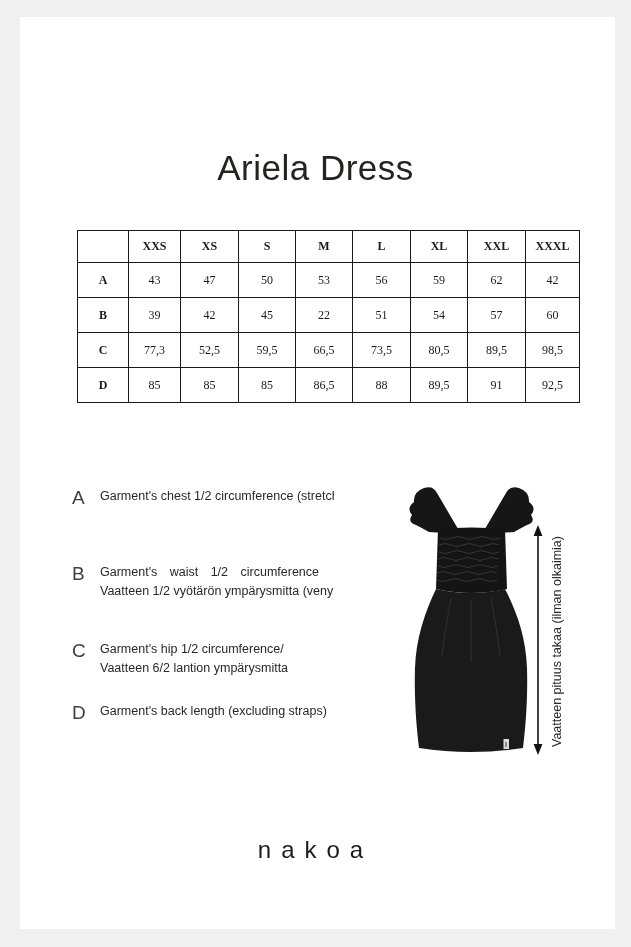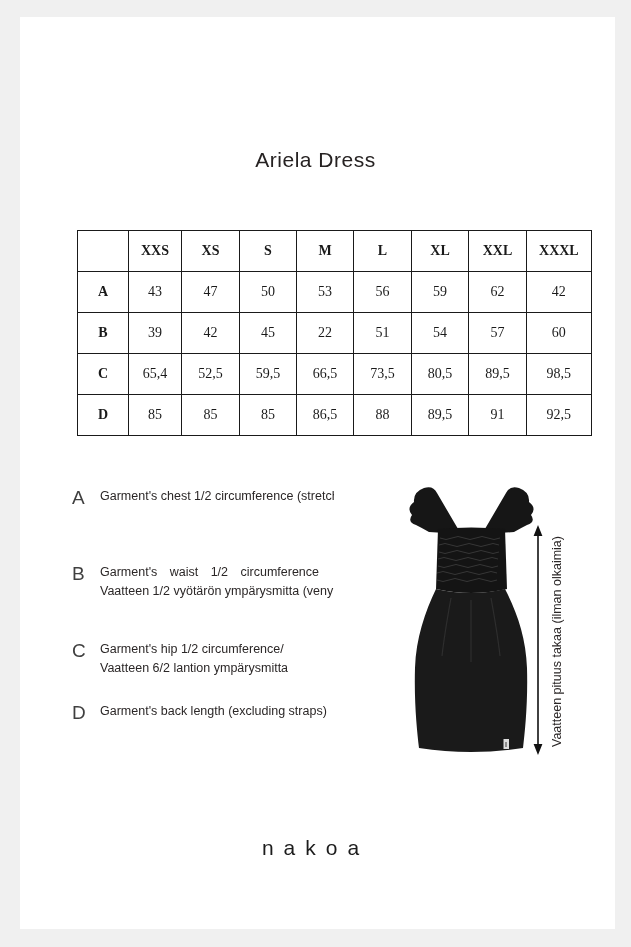--- a/index.html
+++ b/index.html
@@ -1,45 +1,45 @@
 <!DOCTYPE html>
 <html><head>
 <meta charset="utf-8">
 <style>
   html,body{margin:0;padding:0;background:#f0f0f0;}
   #screen{position:relative;width:631px;height:947px;background:#f0f0f0;overflow:hidden;
           font-family:"Liberation Sans",sans-serif;color:#262222;}
   .card{position:absolute;left:20px;top:17px;width:595px;height:912px;background:#ffffff;}
 
   .page-title{position:absolute;left:0;top:148px;width:631px;text-align:center;
-              font-size:21px;letter-spacing:.5px;color:#262222;font-weight:400;}
+              font-size:35px;letter-spacing:.5px;color:#262222;font-weight:400;}
 
   table.size-table{position:absolute;left:77px;top:230px;border-collapse:collapse;
                    table-layout:fixed;font-family:"Liberation Serif",serif;color:#1a1a1a;}
   table.size-table th,table.size-table td{border:1.5px solid #1a1a1a;text-align:center;
-                   vertical-align:middle;padding:12px;font-size:14px;}
+                   vertical-align:middle;padding:0;font-size:12px;}
   table.size-table thead tr{height:32px;}
   table.size-table tbody tr{height:35px;}
   table.size-table th{font-weight:bold;}
   td.rowlabel{font-weight:bold;font-size:13.5px;}
 
   .legend-item{position:absolute;left:72px;display:flex;}
   .legend-letter{width:28px;font-size:19px;color:#3f3f3f;line-height:22px;flex:0 0 28px;}
   .legend-text{width:234px;overflow:hidden;}
   .legend-text .ln{white-space:nowrap;font-size:12.5px;line-height:19px;color:#2b2727;overflow:hidden;}
   .legend-text .ln.spread{width:219px;text-align:justify;text-align-last:justify;}
 
   .dress-svg{position:absolute;left:403px;top:472px;}
   .arrow-svg{position:absolute;left:529px;top:524px;}
   .arrow-label{position:absolute;left:450px;top:634px;width:215px;height:15px;
                transform:rotate(-90deg);text-align:center;font-size:12.5px;color:#2b2727;
                white-space:nowrap;}
 
   .brand-logo{position:absolute;left:0;top:836px;width:631px;text-align:center;
-              font-size:21px;letter-spacing:10px;box-sizing:border-box;
+              font-size:24px;letter-spacing:10px;box-sizing:border-box;
               color:#1c1c1c;}
 </style>
 </head>
 <body>
 
 <div id="screen">
   <div class="card"></div>
 
   <div class="page-title">Ariela Dress</div>
 
@@ -86,21 +86,21 @@
         <td>42</td>
         <td>45</td>
         <td>22</td>
         <td>51</td>
         <td>54</td>
         <td>57</td>
         <td>60</td>
       </tr>
       <tr>
         <td class="rowlabel">C</td>
-        <td>65,4</td>
+        <td>77,3</td>
         <td>52,5</td>
         <td>59,5</td>
         <td>66,5</td>
         <td>73,5</td>
         <td>80,5</td>
         <td>89,5</td>
         <td>98,5</td>
       </tr>
       <tr>
         <td class="rowlabel">D</td>

